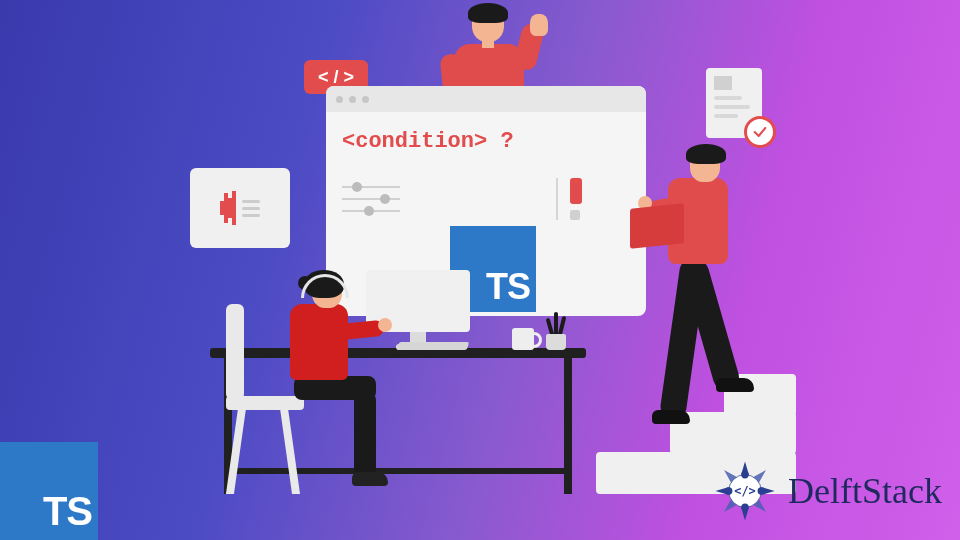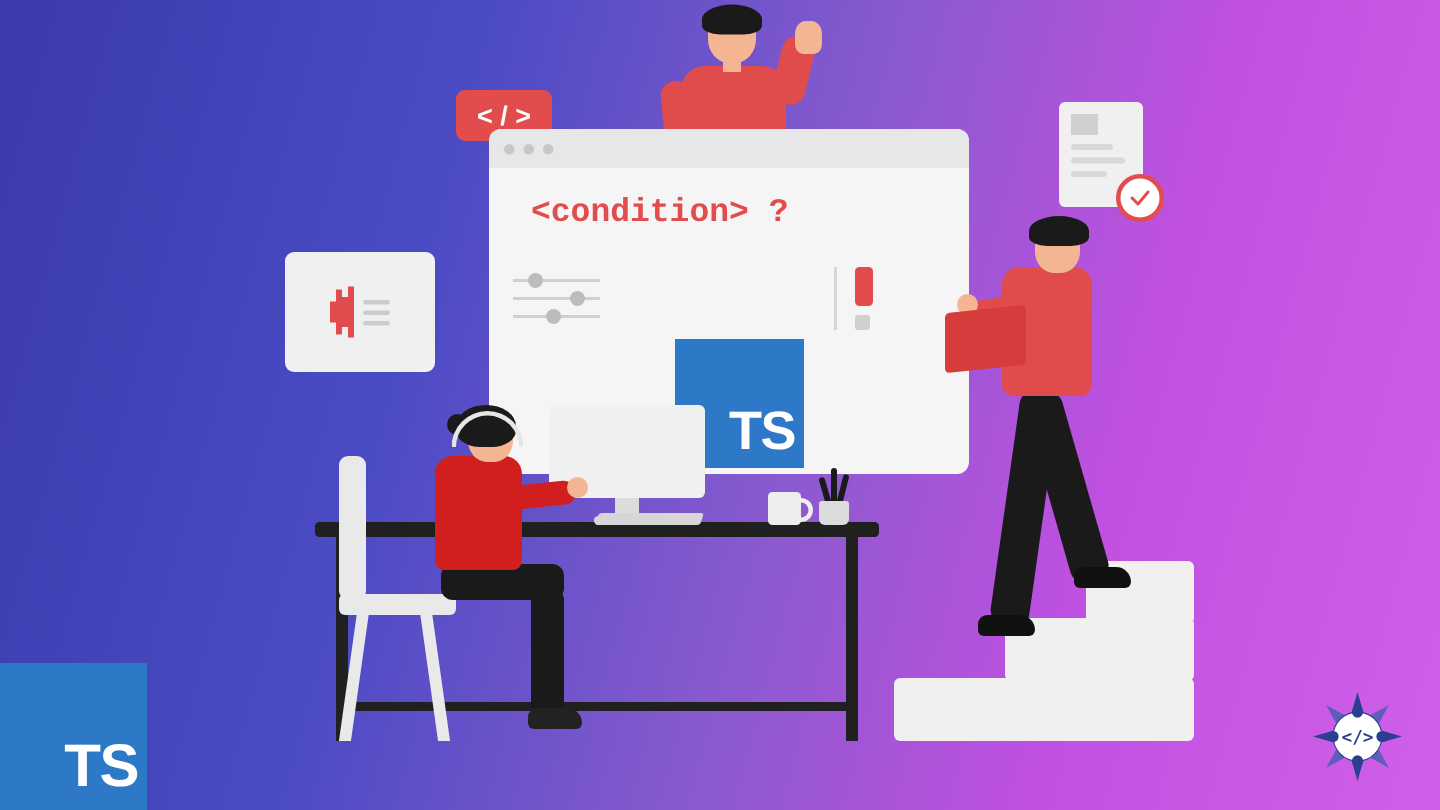--- a/index.html
+++ b/index.html
@@ -136,21 +136,20 @@
   gap: 6px;
 }
 .window .titlebar .d { width: 7px; height: 7px; border-radius: 50%; background: #c7c7c7; }
 .window .body { padding: 14px 16px; }
 .window .code {
   font-family: "Courier New", monospace;
   font-size: 22px;
   font-weight: 700;
   color: #e34c4c;
   line-height: 1.45;
-  margin-left: 12px;
 }
 .window .sliders {
   margin-top: 20px;
   display: flex;
   gap: 36px;
   align-items:center;
 }
 .window .sliders .ls { display:flex; flex-direction:column; gap:10px; }
 .window .sliders .track { width: 58px; height: 2px; background: #d0d0d0; position: relative; }
 .window .sliders .knob { position:absolute; top:-4px; width:10px; height:10px; border-radius:50%; background:#bcbcbc; }
@@ -428,13 +427,14 @@
         <circle r="22" fill="#fff"></circle>
         <circle r="22" fill="none" stroke="#2a3f8f" stroke-width="1"></circle>
         <circle r="5" cx="0" cy="-22" fill="#2a3f8f"></circle>
         <circle r="5" cx="0" cy="22" fill="#2a3f8f"></circle>
         <circle r="5" cx="-22" cy="0" fill="#2a3f8f"></circle>
         <circle r="5" cx="22" cy="0" fill="#2a3f8f"></circle>
         <text x="0" y="6" text-anchor="middle" font-size="16" font-family="monospace" fill="#2a3f8f" font-weight="bold">&lt;/&gt;</text>
       </g>
     </svg>
   </div>
+  <div class="brand-text">DelftStack</div>
 </div>
 
 </body></html>

